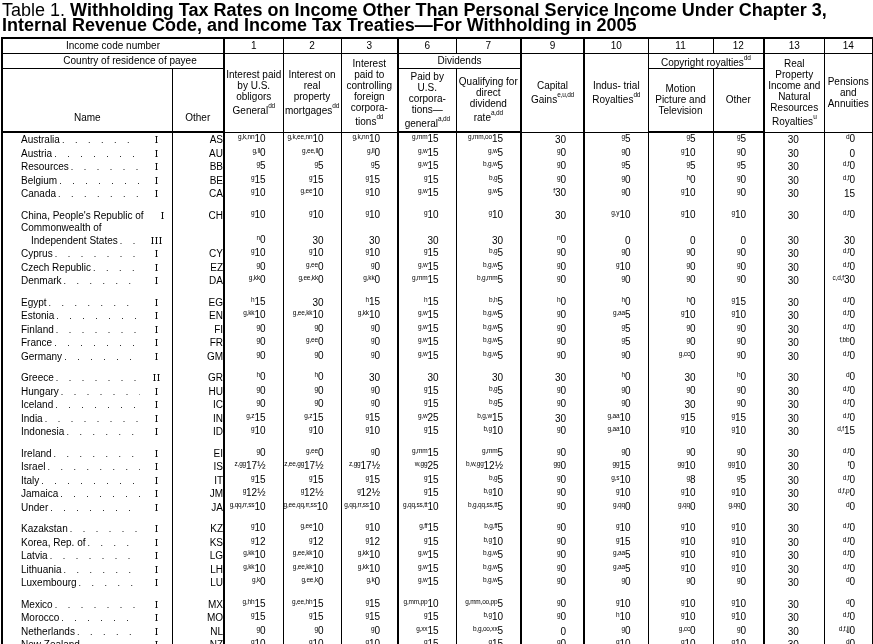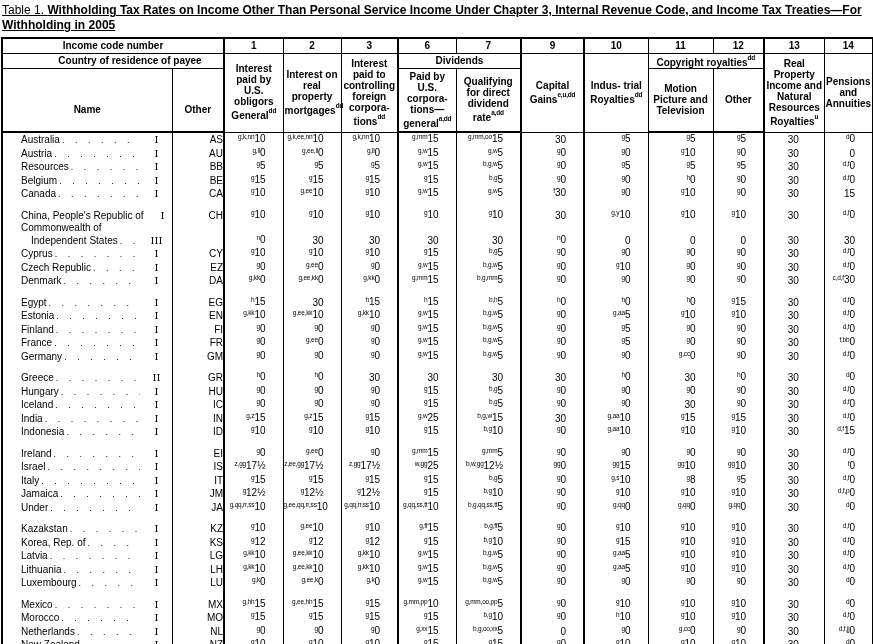--- a/index.html
+++ b/index.html
@@ -1,36 +1,36 @@
 <!DOCTYPE html>
 <html><head>
 <meta charset="utf-8">
 <style>
   * { margin:0; padding:0; box-sizing:border-box; }
   html,body { background:#fff; }
   body {
     width:873px; height:644px; overflow:hidden;
     font-family:"Liberation Sans", sans-serif; color:#000;
   }
-  .title { padding:3px 2px 2px 2px; font-size:12px; line-height:15px;text-decoration:underline; }
+  .title { padding:3px 2px 2px 2px; font-size:18px; line-height:15px; }
   .title .pfx { font-weight:normal; }
   .title .main { font-weight:bold; }
   table { border-collapse:collapse; table-layout:fixed; width:871px; margin-left:1px; margin-top:2px;
           border:2px solid #000; }
   col.w-name { width:170px; } col.w-code { width:52px; }
   col.w1{width:59px;} col.w2{width:58px;} col.w3{width:57px;} col.w6{width:58px;}
   col.w7{width:65px;} col.w9{width:63px;} col.w10{width:64px;} col.w11{width:65px;}
   col.w12{width:51px;} col.w13{width:60px;} col.w14{width:49px;}
   th, td { border-right:1px solid #000; font-weight:normal; }
   .bR2 { border-right-width:2px; }
-  thead th { border-bottom:1px solid #000; font-size:10px; line-height:11px; text-align:center; vertical-align:middle;font-weight:bold; }
+  thead th { border-bottom:1px solid #000; font-size:10px; line-height:11px; text-align:center; vertical-align:middle; }
   tr.r-codes th { height:15px; }
   tr.r-groups th.country { height:15px;padding-left:34px; }
   th.desc { padding:2px 1px; }
-  th.name-lbl, th.code-lbl { vertical-align:bottom; padding-bottom:16px; border-bottom:2px solid #000; }
+  th.name-lbl, th.code-lbl { vertical-align:bottom; padding-bottom:8px; border-bottom:2px solid #000; }
   th.name-lbl { text-align:center; }
   tr.r-sub th { border-bottom:2px solid #000; }
   th.grp { height:14px;margin-left:20px; }
   sup.hsup, .fn { font-size:6.5px; letter-spacing:-0.2px; }
   sup.hsup { position:relative; top:-2px; }
   tbody td { font-size:10px; height:13px; line-height:12.5px; vertical-align:bottom; }
   tbody tr.spacer td { height:8px; }
   td.c-name { padding-left:18px; }
   .nm-line { display:flex; align-items:baseline; }
   .nm { white-space:nowrap; }

